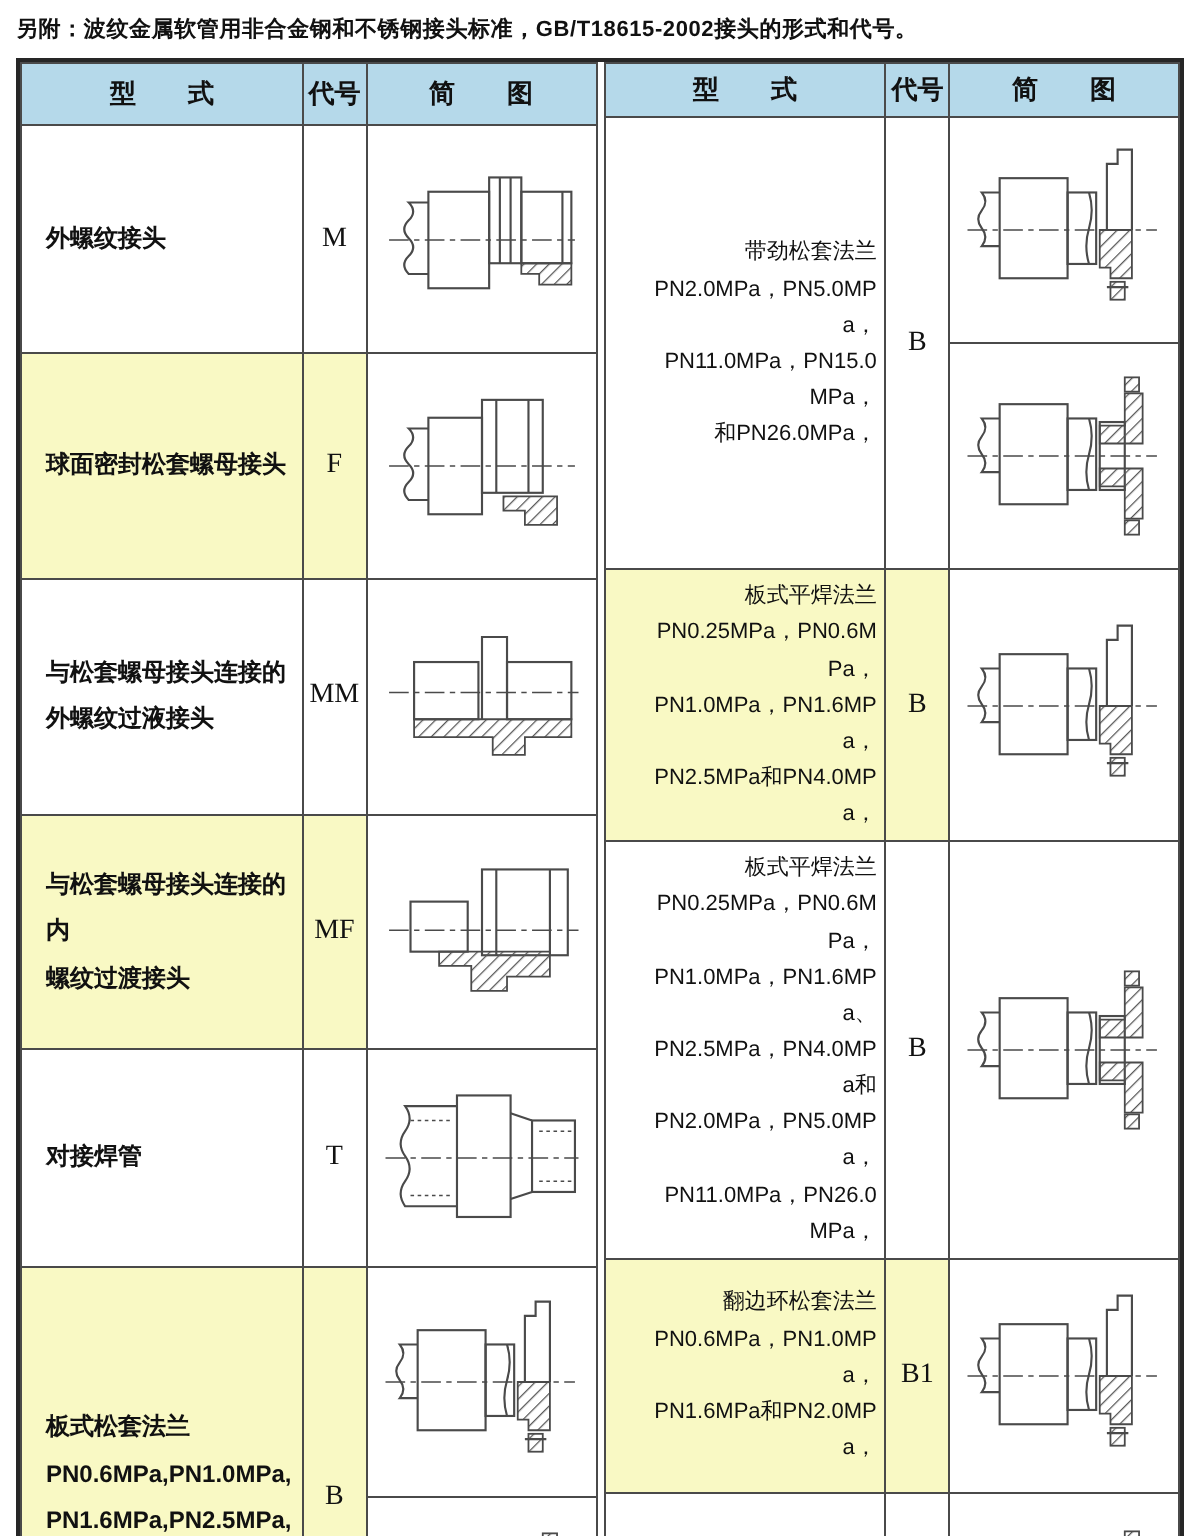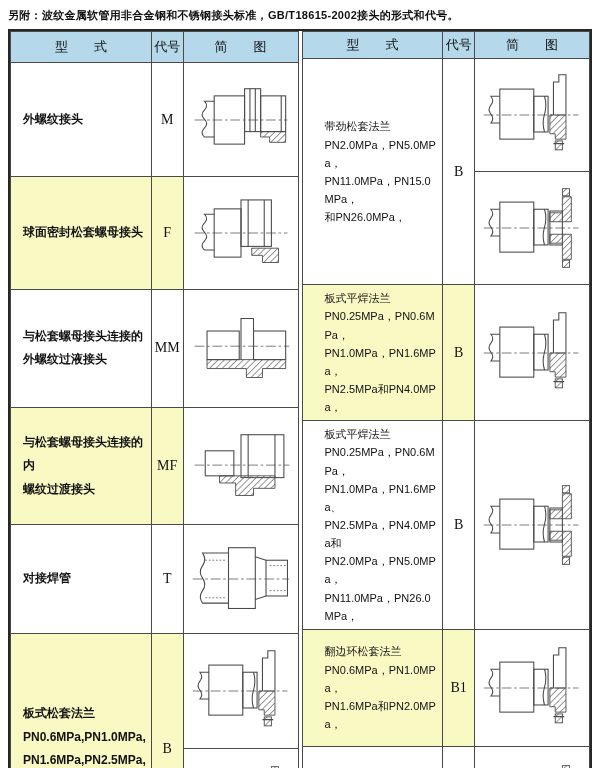--- a/index.html
+++ b/index.html
@@ -25,30 +25,30 @@
     margin:0 8px;border:2px solid var(--outer);
     display:flex;gap:3px;background:#fff;
   }
   table{
     border-collapse:collapse;table-layout:fixed;
     width:calc(50% - 1.5px);background:#fff;
   }
   th,td{border:1px solid var(--border);padding:0;overflow:hidden;}
   th{
     background:var(--header-bg);
-    font-size:13px;font-weight:normal;
+    font-size:13px;font-weight:bold;
   }
   col.c-type{width:49%;} col.c-code{width:11%;} col.c-diag{width:40%;}
   td.type{
     vertical-align:middle;text-align:left;
     font-size:12px;padding:4px 4px 4px 12px;
     white-space:pre-line;word-break:break-all;
   }
   .lt td.type{line-height:1.95;font-weight:bold;}
-  .rt td.type{font-size:11px;line-height:1.65;padding-left:22px;}
+  .rt td.type{font-size:11px;line-height:1.65;padding-left:22px;text-align:right;}
   td.code{
     text-align:center;vertical-align:middle;
     font-family:"Liberation Serif","DejaVu Serif",serif;
     font-size:14px;
   }
   td.hl{background:var(--hl-bg);}
   td.diag{background:#fff;text-align:center;vertical-align:middle;}
   td.diag svg{display:block;margin:4px auto;width:106px;height:84px;}
   tr.hdr{height:27px;}
   .lt tr.r1{height:99px;} .lt tr.r2{height:98px;padding-left:48px;} .lt tr.r3{height:103px;margin-left:44px;}

